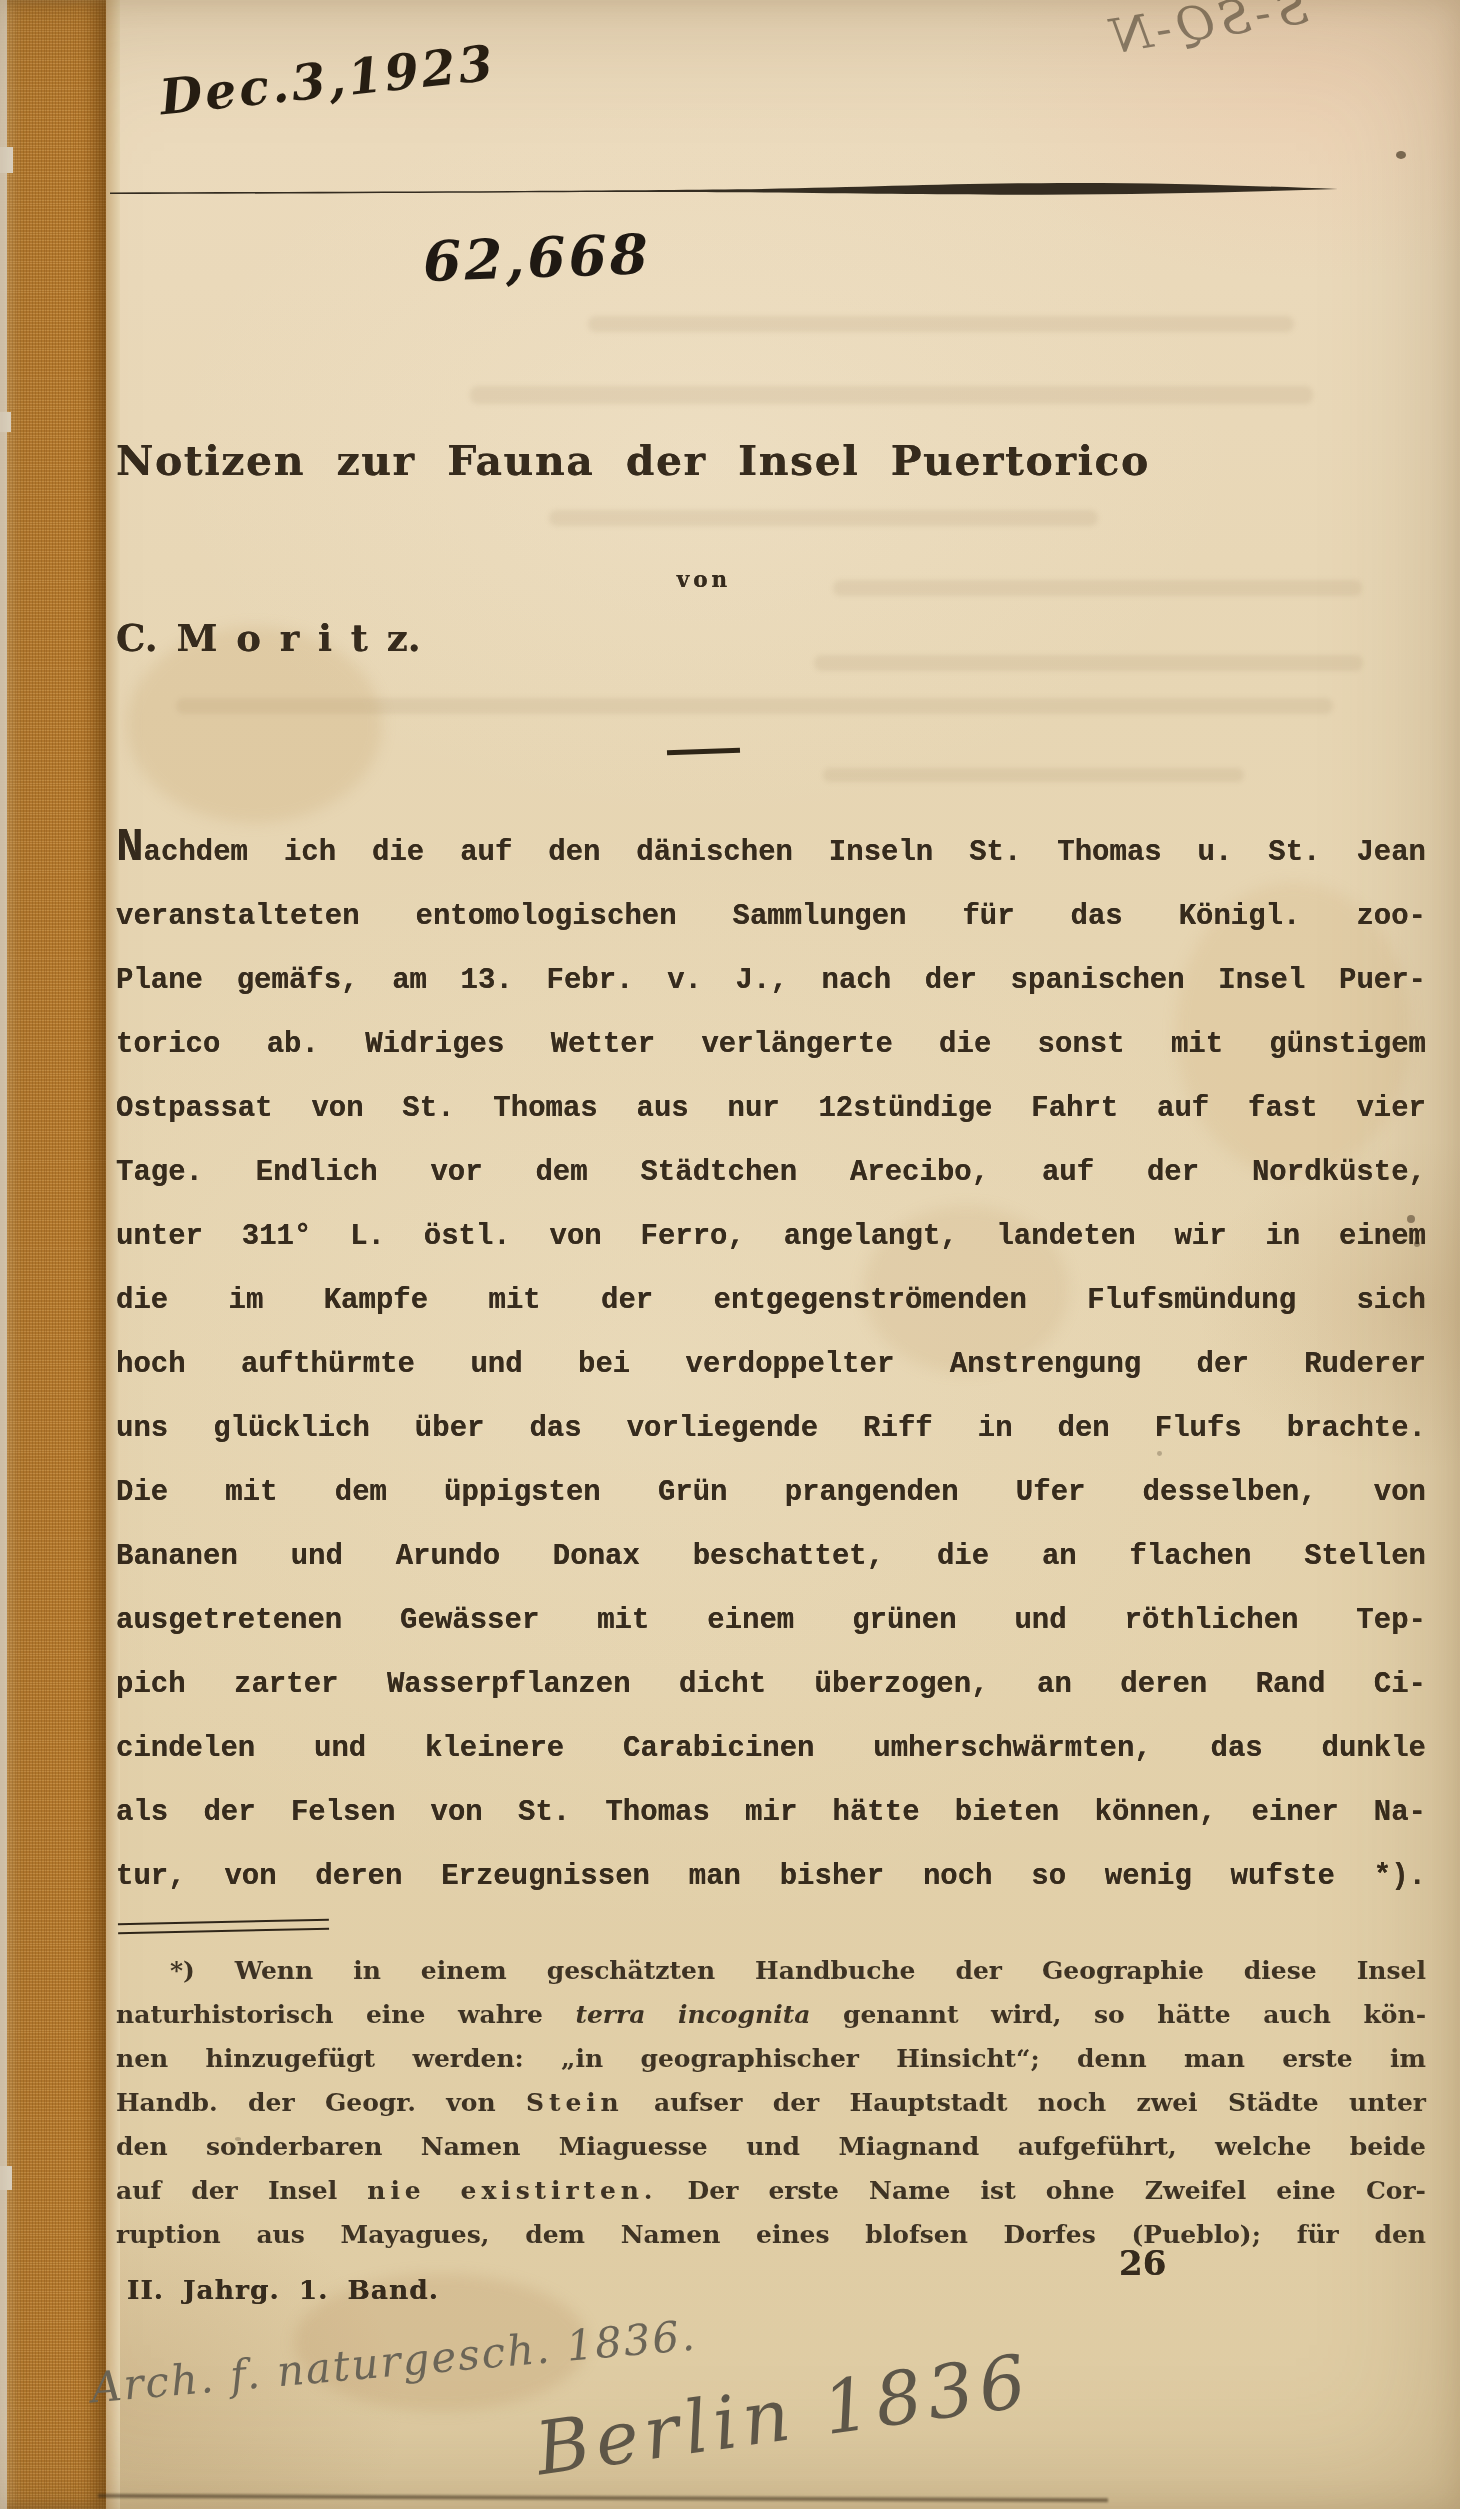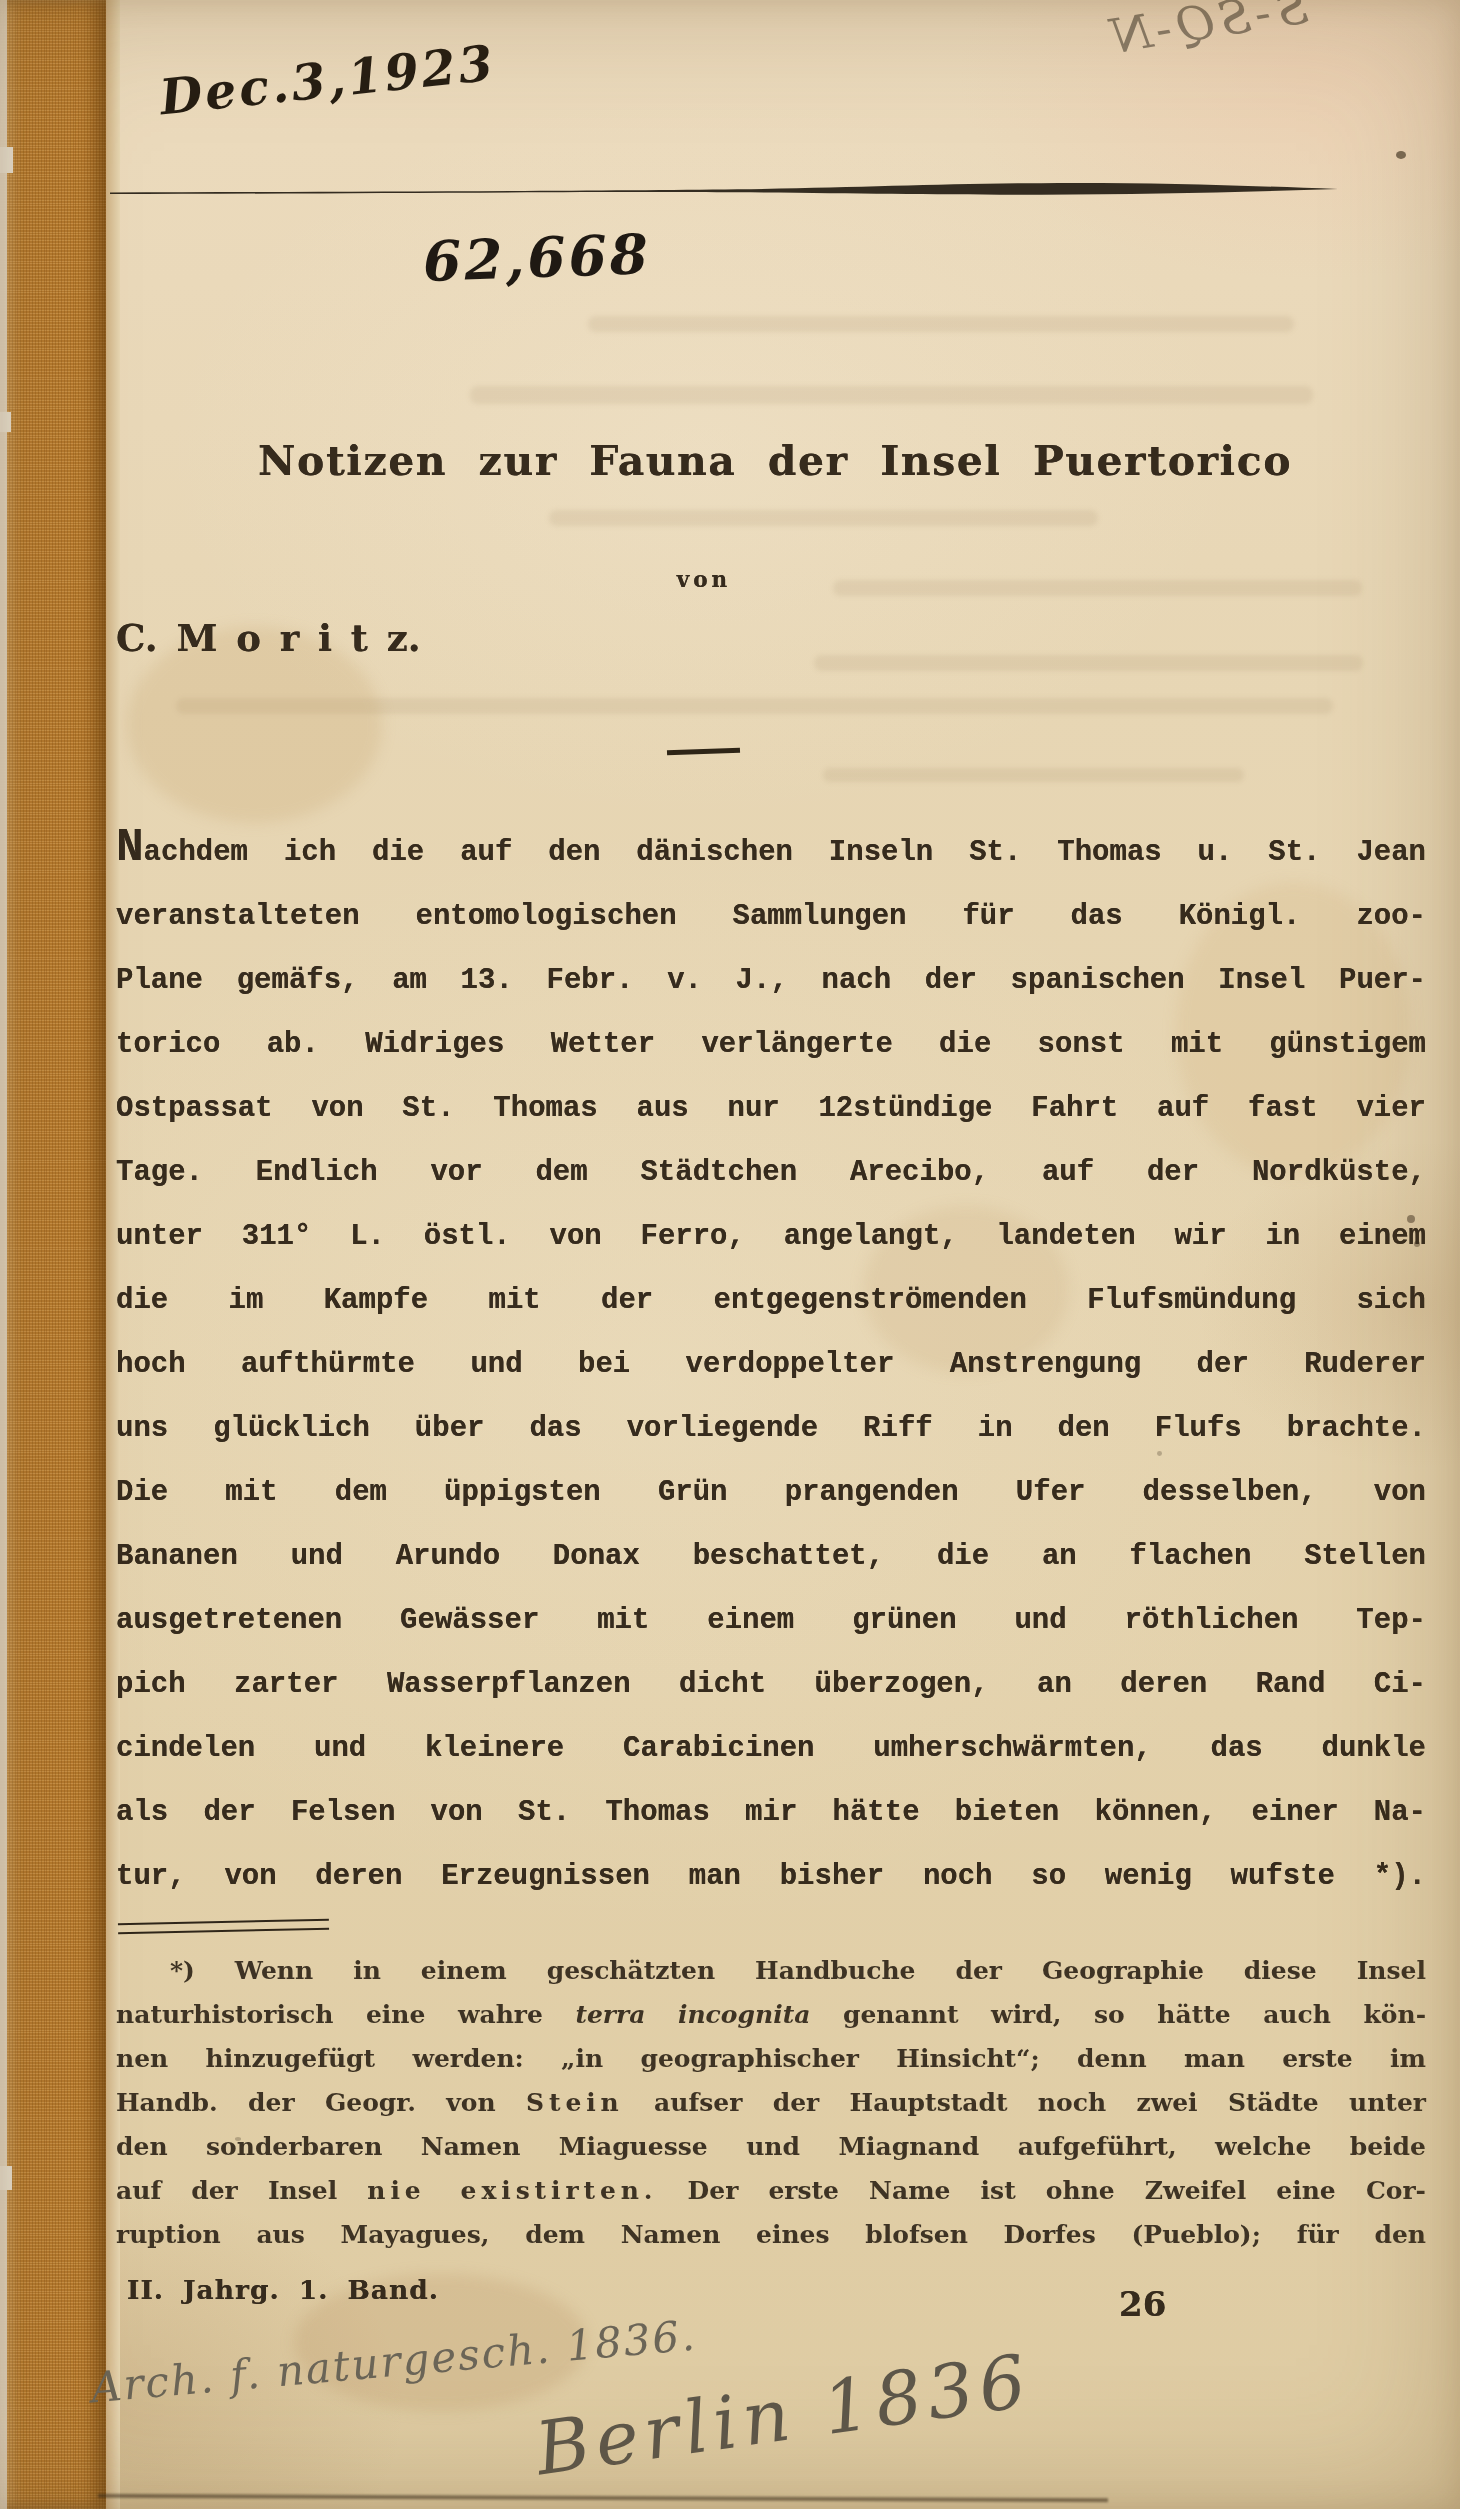--- a/index.html
+++ b/index.html
@@ -40,42 +40,42 @@
     letter-spacing:2.9px;transform:rotate(-6deg);}
   .hw-scribble{left:1106px;top:-5.9px;font-size:47px;color:#4c4336;opacity:0.62;
     letter-spacing:3.9px;transform:scaleX(-1) rotate(9deg);}
   .hw-number{left:423px;top:225px;font-size:55px;font-weight:700;color:#1f1913;
     letter-spacing:2.9px;transform:rotate(-2deg);}
   .hw-arch{left:90px;top:2337px;font-size:42px;color:#6b6557;letter-spacing:2px;transform:rotate(-5deg);}
   .hw-berlin{left:534px;top:2372px;font-size:73px;color:#5d574a;letter-spacing:5.9px;transform:rotate(-8deg);}
   
   .ink{color:#362b1d;text-shadow:0 0 0.6px rgba(40,30,20,0.8);}
   .ink-rule{position:absolute;left:110px;top:179px;}
-  .title{position:absolute;left:116px;top:437px;width:1176px;text-align:right;
+  .title{position:absolute;left:116px;top:437px;width:1176px;text-align:left;
     font-size:41px;font-weight:700;word-spacing:15.7px;letter-spacing:1.5px;}
   .von{position:absolute;left:116px;top:567px;width:1176px;text-align:center;
     font-size:21.6px;font-weight:700;letter-spacing:3.9px;}
   .author{position:absolute;left:116px;top:616px;width:1176px;text-align:left;
     font-size:37px;font-weight:700;word-spacing:5.9px;}
   .title-rule{position:absolute;left:667px;top:749px;width:73px;height:4.9px;
     background:#2e2517;transform:rotate(-2deg);}
   .body-text{position:absolute;left:116px;top:816px;width:1310px;
     font-size:29px;font-weight:700;line-height:64px;font-family:Liberation Mono, monospace;}
   .tline{text-align:justify;text-align-last:justify;white-space:normal;}
   .initial{font-size:46px;}
   .footnote-rule{position:absolute;left:118px;top:1921px;width:211px;height:6.9px;
     border-top:2.5px solid #2f2619;border-bottom:2.9px solid #2f2619;transform:rotate(-1.2deg);}
   .footnote{position:absolute;left:116px;top:1949px;width:1310px;
     font-size:25px;font-weight:700;line-height:44px;color:#3e3324;}
   .footnote .tline.indent{text-indent:54px;}
   .it{font-style:italic;}
   .sp{letter-spacing:4.9px;}
   .footer-vol{position:absolute;left:127px;top:2274px;font-size:26.5px;font-weight:700;
     word-spacing:8.8px;letter-spacing:1px;}
-  .sig{position:absolute;left:1119px;top:2243px;font-size:34px;font-weight:700;margin-top:41px;}
+  .sig{position:absolute;left:1119px;top:2243px;font-size:34px;font-weight:700;}
 </style>
 </head>
 <body>
 
 <div class="page">
 
   <div class="ghost" style="left:588px;top:316px;width:706px;height:15.7px;"></div>
   <div class="ghost" style="left:470px;top:386px;width:843px;height:17.6px;"></div>
   <div class="ghost" style="left:549px;top:510px;width:549px;height:15.7px;"></div>
   <div class="ghost" style="left:833px;top:580px;width:529px;height:15.7px;"></div>

